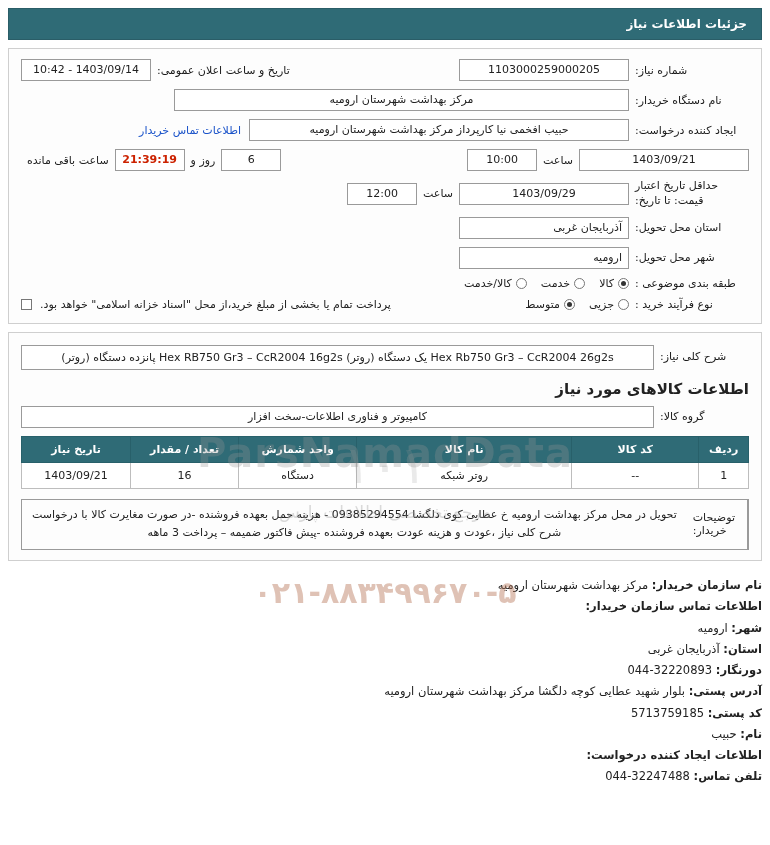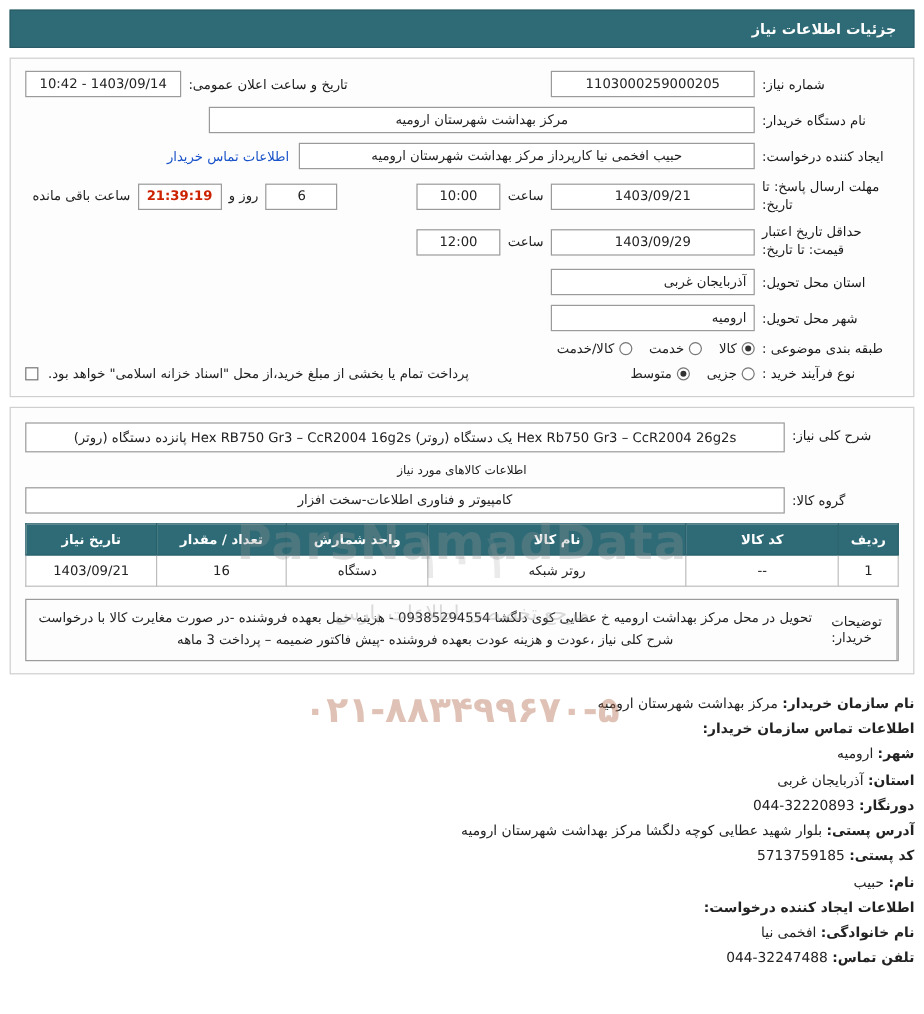--- a/index.html
+++ b/index.html
@@ -120,23 +120,23 @@
   
   .desc-box {
     border: 1px solid #9a9a9a;
     background: #ffffff;
     padding: 5px 8px;
     font-size: 11px;
     text-align: center;
     margin: 2px 0 0 0;
   }
   .sec-title {
-    text-align: center;
-    font-weight: normal;
-    font-size: 10px;
+    text-align: right;
+    font-weight: bold;
+    font-size: 15px;
     margin: 10px 0 8px 0;
   }
 
   
   table.goods {
     width: 100%;
     border-collapse: collapse;
     font-size: 11px;
     margin-top: 4px;
   }
@@ -249,21 +249,20 @@
     <div class="box b-wide" style="width:455px;">مرکز بهداشت شهرستان ارومیه</div>
   </div>
 
   <div class="row">
     <span class="lbl lbl-w1">ایجاد کننده درخواست:</span>
     <div class="box b-wide" style="width:380px;">حبیب افخمی نیا کارپرداز مرکز بهداشت شهرستان ارومیه</div>
     <a class="link" href="#">اطلاعات تماس خریدار</a>
   </div>
 
   <div class="row">
-    <span class="lbl lbl-w1" style="line-height:1.35;white-space:normal;">مهلت ارسال پاسخ: تا تاریخ:</span>
     <div class="box b-med">1403/09/21</div>
     <span class="mini-lbl">ساعت</span>
     <div class="box b-time">10:00</div>
     <span class="spacer"></span>
     <div class="box b-small">6</div>
     <span class="mini-lbl">روز و</span>
     <div class="box b-counter">21:39:19</div>
     <span class="mini-lbl">ساعت باقی مانده</span>
   </div>
 
@@ -399,24 +398,20 @@
     <span>5713759185</span>
   </span>
 
   <span class="ln">
     <span class="hl">نام:</span>
     <span>حبیب</span>
   </span>
 
   <span class="ln hl">اطلاعات ایجاد کننده درخواست:</span>
 
-  <span class="ln">
-    <span class="hl">نام خانوادگی:</span>
-    <span>افخمی نیا</span>
-  </span>
 
   <span class="ln">
     <span class="hl">تلفن تماس:</span>
     <span>32247488-044</span>
   </span>
 </div>
 
 <div class="wm wm4">۱۰۱</div>
 <div class="wm wm1">ParsNamadData</div>
 <div class="wm wm2">مرجع تخصصی اطلاعات پارس</div>

